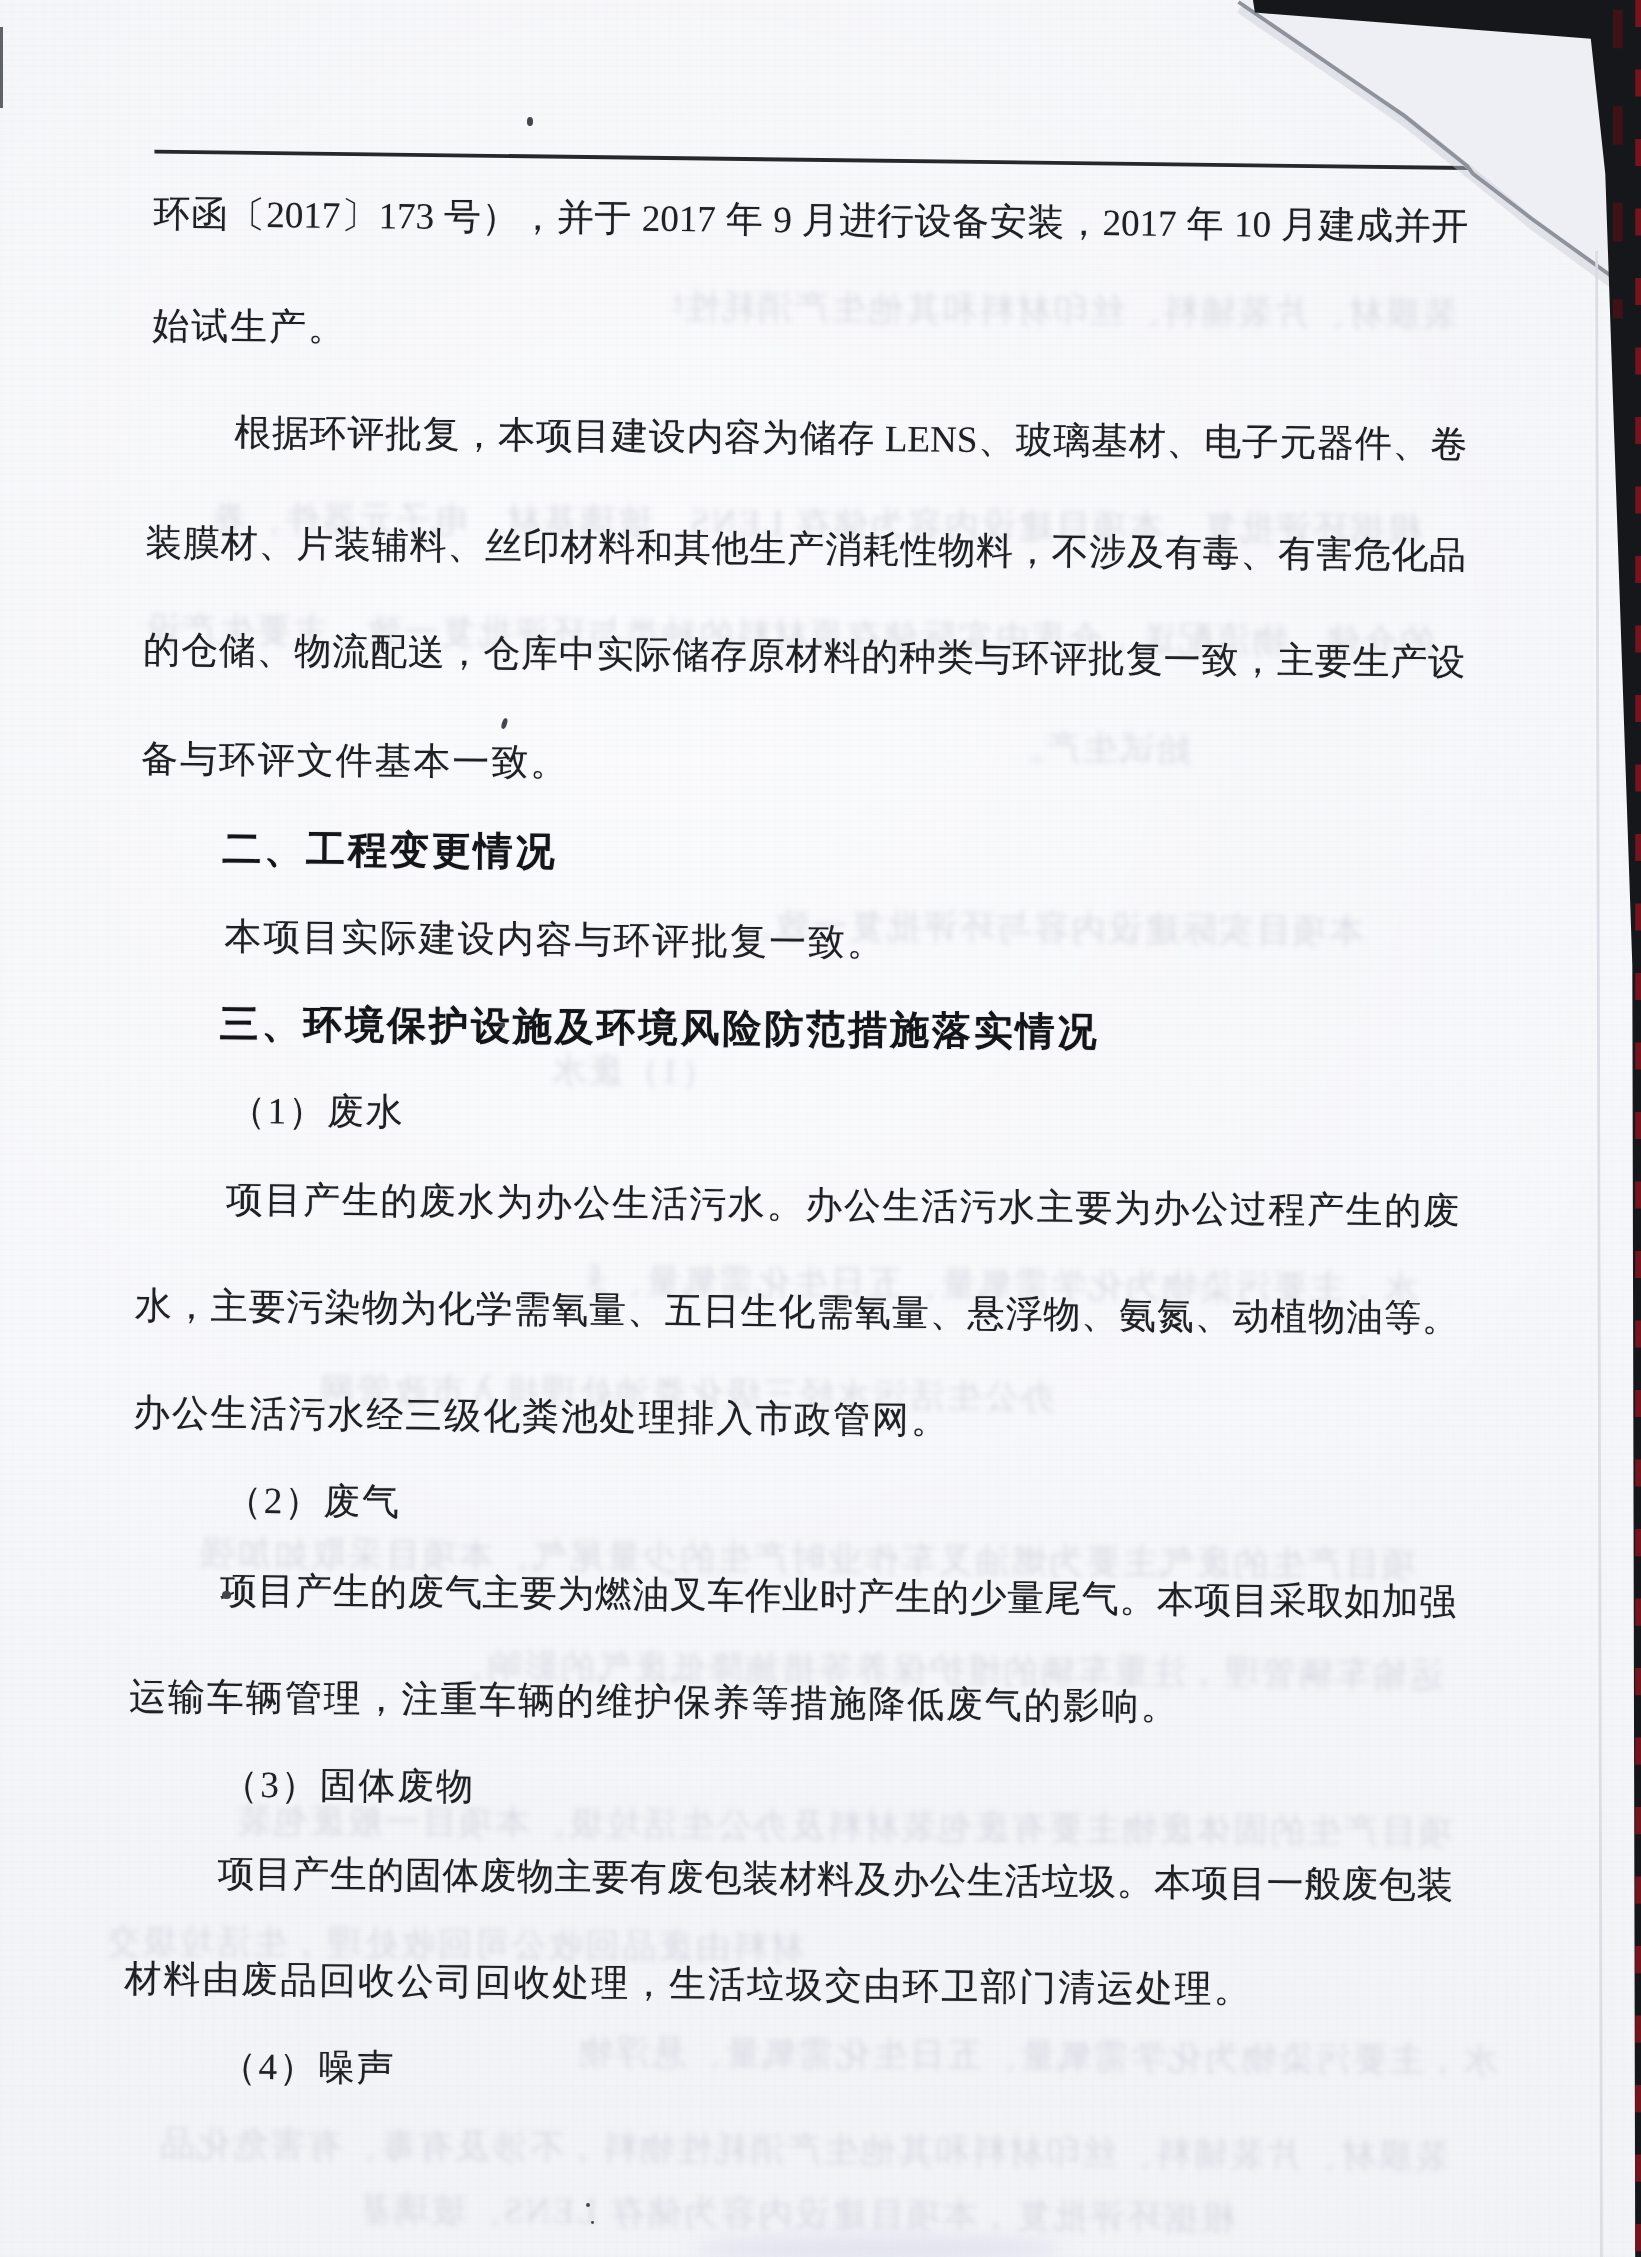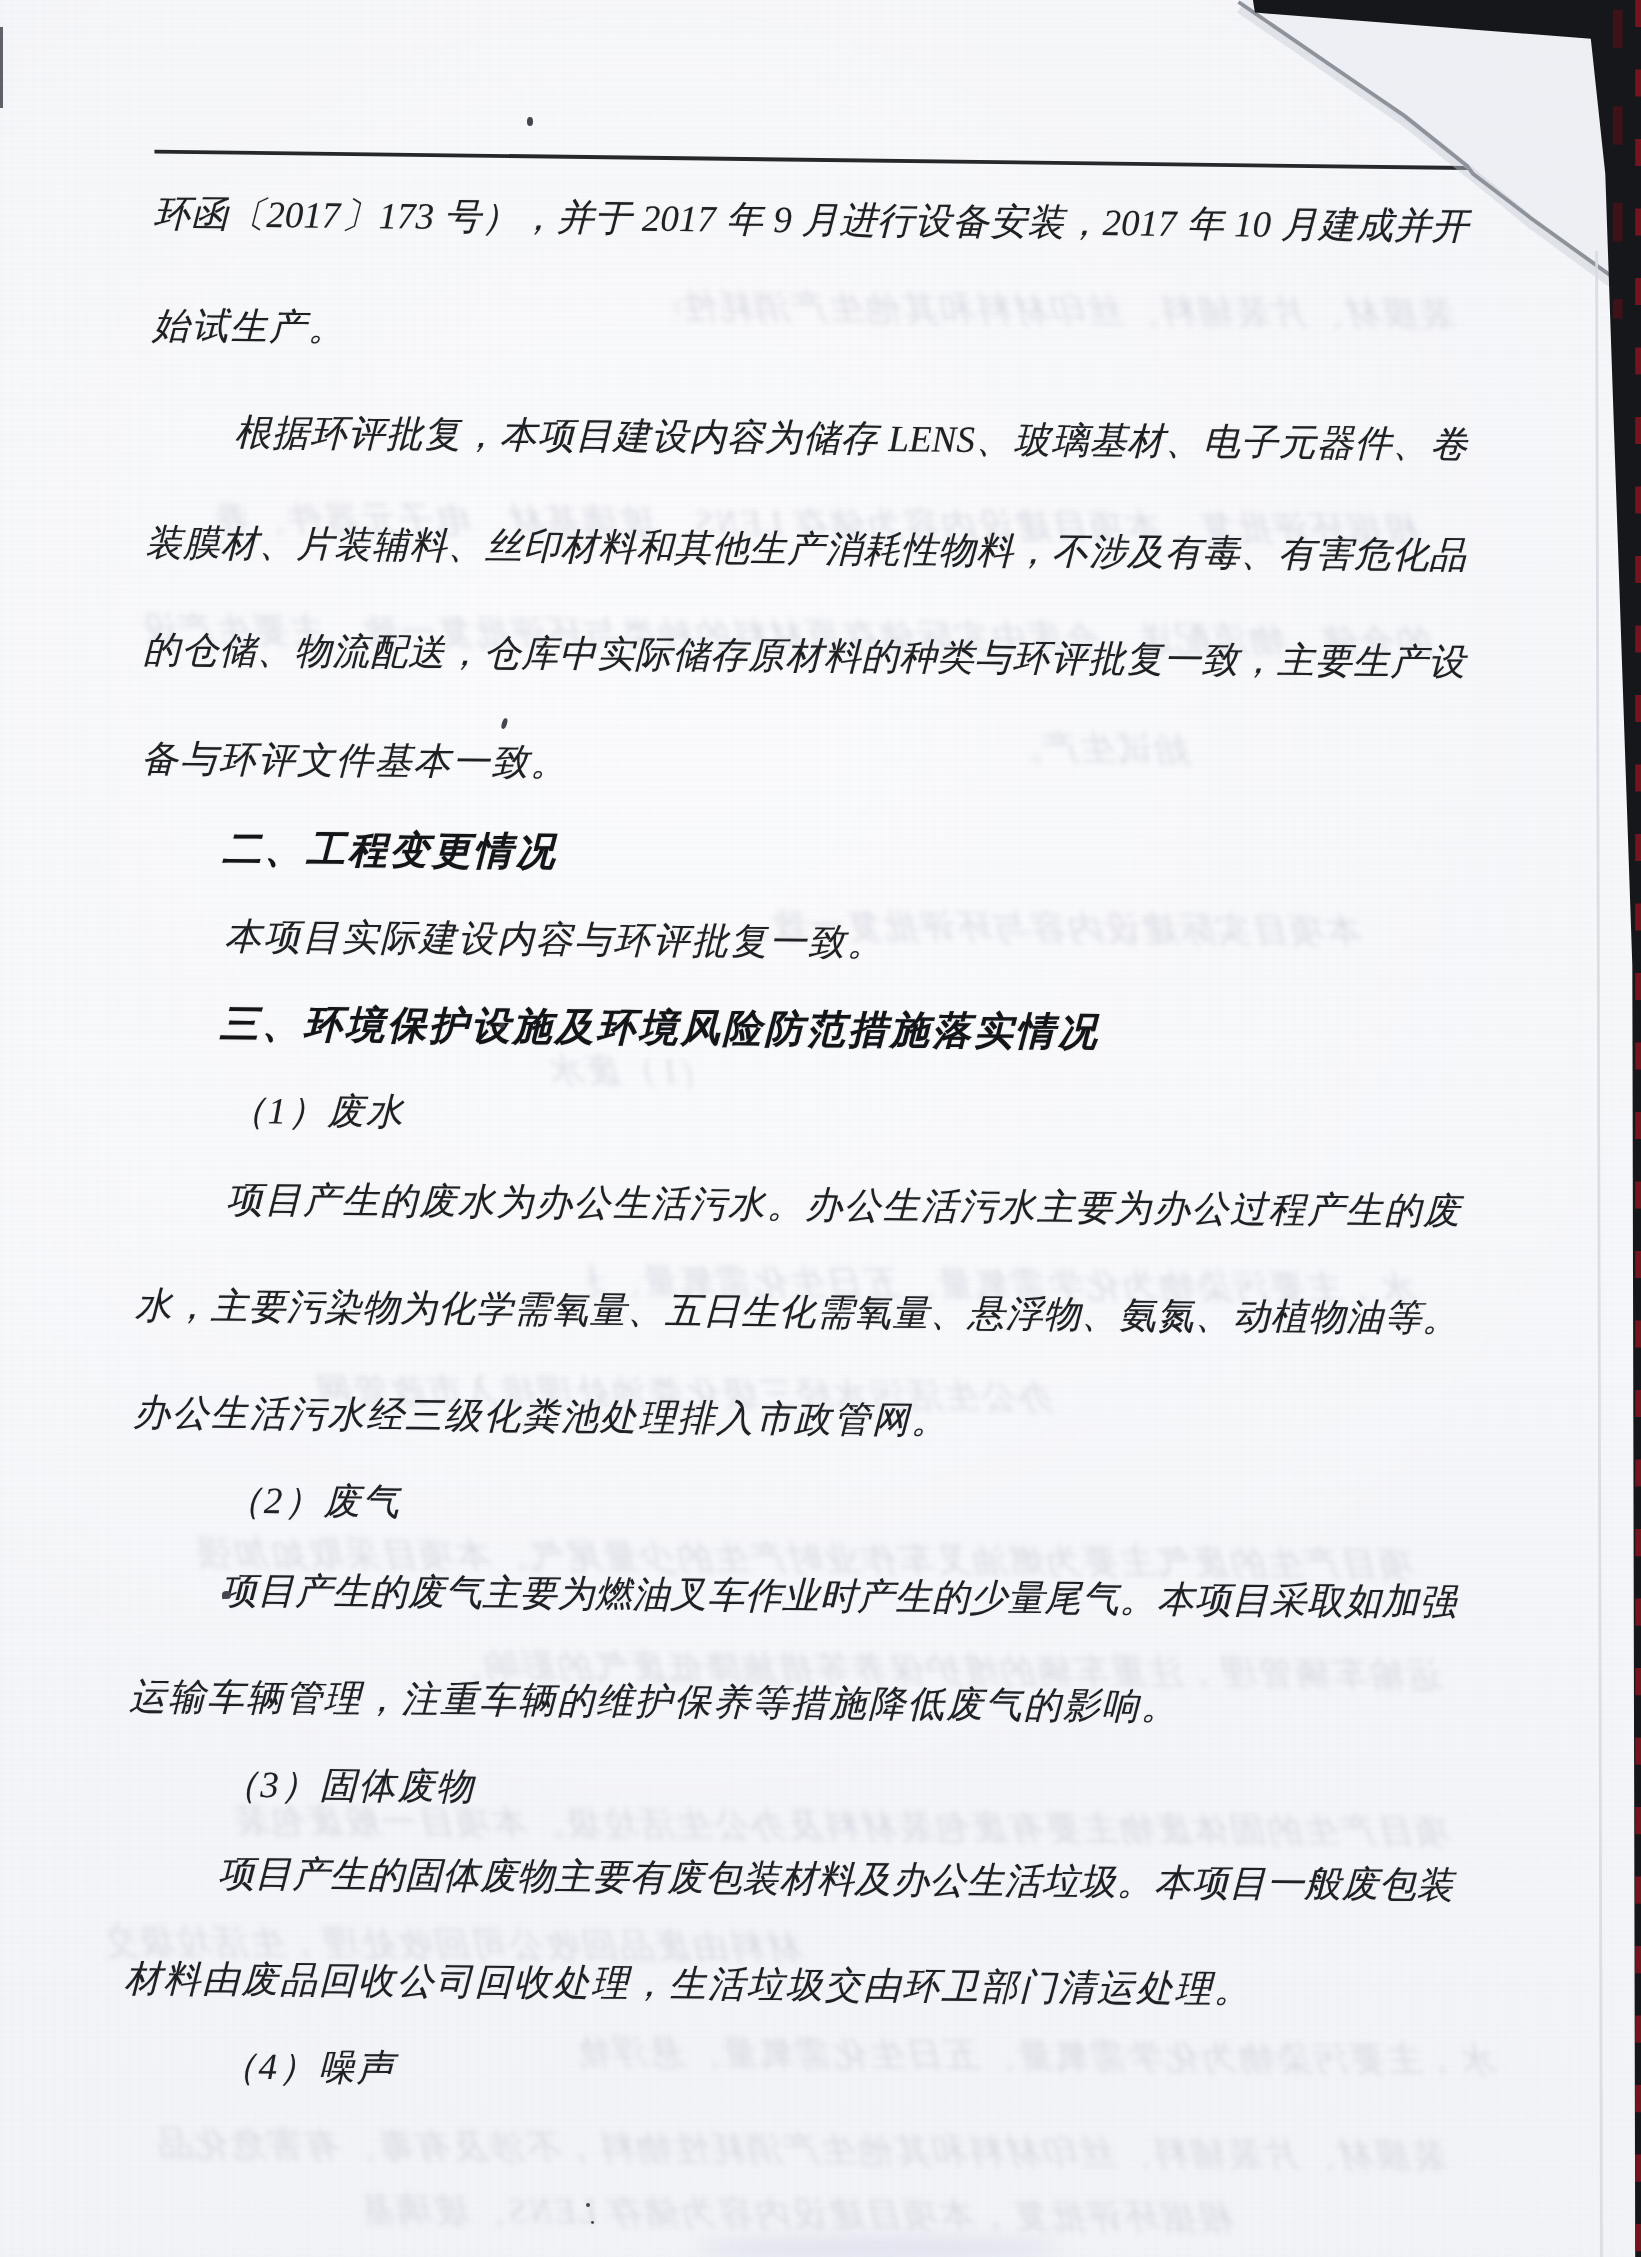--- a/index.html
+++ b/index.html
@@ -6,21 +6,20 @@
   body{
     width:1641px;height:2257px;overflow:hidden;position:relative;
     font-family:"Liberation Serif", serif;
     background:#f5f6f9;
   }
   #page{
     position:absolute;inset:0;
     background:
       radial-gradient(120% 90% at 40% 30%, rgba(255,255,255,.55), rgba(255,255,255,0) 60%),
       linear-gradient(180deg,#f4f5f8 0%,#f6f7fa 55%,#f2f3f7 100%);
-    font-style: italic;
   }
   
   #grain{
     position:absolute;inset:0;opacity:.5;pointer-events:none;
     background-image:
       repeating-linear-gradient(0deg, rgba(210,214,222,.08) 0 1.9px, rgba(255,255,255,0) 1.9px 6.8px),
       repeating-linear-gradient(90deg, rgba(205,209,218,.06) 0 2.9px, rgba(255,255,255,0) 2.9px 10.6px);
   }
   #content{
     position:absolute;inset:0;

